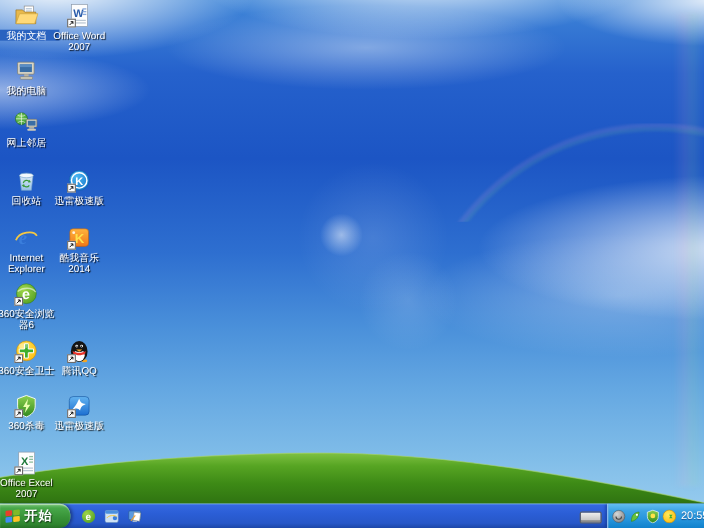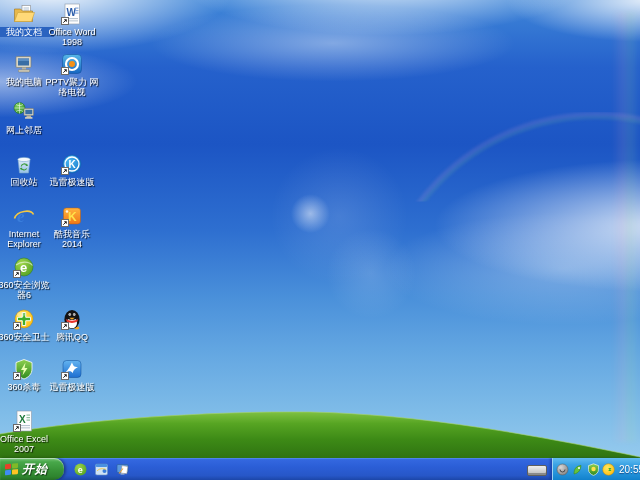--- a/index.html
+++ b/index.html
@@ -35,21 +35,21 @@
   .sc{position:absolute;left:0;bottom:0;width:8px;height:8px;background:#fff;
     border:1px solid #6b6b6b;box-sizing:border-box;}
   
   .taskbar{position:absolute;left:0;top:458px;width:640px;height:22px;
     background:linear-gradient(180deg,#5a90ee 0%,#3468e0 7%,#2b5ed6 40%,#2757c8 80%,#1c46a8 100%);}
   .start-btn{position:absolute;left:0;top:0;width:64px;height:22px;display:flex;align-items:center;
     border-radius:0 10px 10px 0;cursor:pointer;
     background:linear-gradient(180deg,#79c67a 0%,#48a84a 18%,#389338 55%,#2e842e 85%,#256f25 100%);
     box-shadow:inset 0 1px 1px rgba(255,255,255,.5), 2px 0 3px rgba(0,0,0,.35);}
   .winflag{margin:0 3px 0 4px;display:flex;}
-  .start-txt{color:#fff;font-size:12px;font-weight:bold;font-style:italic;
+  .start-txt{color:#fff;font-size:12px;font-weight:bold;
     text-shadow:1px 1px 1px rgba(0,0,0,.55);letter-spacing:1px;}
   .qlaunch{position:absolute;left:70px;top:0;height:22px;display:flex;align-items:center;gap:5px;padding-left:2px;}
   .qlaunch .qbtn{width:16px;height:16px;display:flex;align-items:center;justify-content:center;cursor:pointer;}
   .lang-pill{position:absolute;left:527px;top:7px;width:18px;height:9px;border-radius:2px;cursor:pointer;
     background:linear-gradient(180deg,#efefef,#b9b9b9);box-shadow:inset 0 -2px 0 #8a8a8a;border:1px solid #5f5f5f;}
   .tray{position:absolute;left:552px;top:0;width:88px;height:22px;display:flex;align-items:center;
     background:linear-gradient(180deg,#63bdf2 0%,#3ba3e4 30%,#2392da 70%,#1181cc 100%);
     border-left:1px solid #9fd3f2;box-shadow:-2px 0 2px rgba(10,40,120,.4);}
   .tray .ticon{width:13px;height:13px;margin-left:2.5px;display:flex;cursor:pointer;}
   .clock{margin-left:4px;color:#fff;font-size:10px;text-shadow:0 1px 1px rgba(0,0,60,.5);}
@@ -275,38 +275,23 @@
             <rect x="6" y="15" width="11" height="1.1"></rect>
             <rect x="6" y="17.3" width="11" height="1.1"></rect>
           </g>
       </svg>
       <span class="sc">
           <svg width="6" height="6" viewBox="0 0 7 7">
             <path d="M1.5 5.5 L5 2 M5 2 H2.6 M5 2 V4.4" stroke="#000" stroke-width="1" fill="none"></path>
           </svg>
         </span>
     </div>
-    <div class="lbl">Office Word 1998</div>
-  </div>
-
-  <div class="dicon" style="left:42px;top:53px">
-    <div class="art">
-      <svg width="22" height="22" viewBox="0 0 22 22">
-        <rect x="1.5" y="1.5" width="19" height="19" rx="4" fill="url(#gpptv)" stroke="#0d4a96" stroke-width="0.5"></rect>
-        <circle cx="11" cy="11" r="6" fill="none" stroke="#fff" stroke-width="2.2"></circle>
-        <circle cx="11" cy="11" r="3" fill="#f39019"></circle>
-      </svg>
-      <span class="sc">
-          <svg width="6" height="6" viewBox="0 0 7 7">
-            <path d="M1.5 5.5 L5 2 M5 2 H2.6 M5 2 V4.4" stroke="#000" stroke-width="1" fill="none"></path>
-          </svg>
-        </span>
-    </div>
-    <div class="lbl">PPTV聚力 网络电视</div>
-  </div>
+    <div class="lbl">Office Word 2007</div>
+  </div>
+
 
 
   <div class="dicon" style="left:42px;top:153px">
     <div class="art">
       <svg width="22" height="22" viewBox="0 0 22 22">
         <circle cx="11" cy="11" r="9" fill="url(#gkg)" stroke="#0d5aa0" stroke-width="0.5"></circle>
         <circle cx="11" cy="11" r="7" fill="none" stroke="#fff" stroke-width="1.3"></circle>
         <text x="7.5" y="15" font-size="10" font-weight="bold" fill="#fff">K</text>
       </svg>
       <span class="sc">

